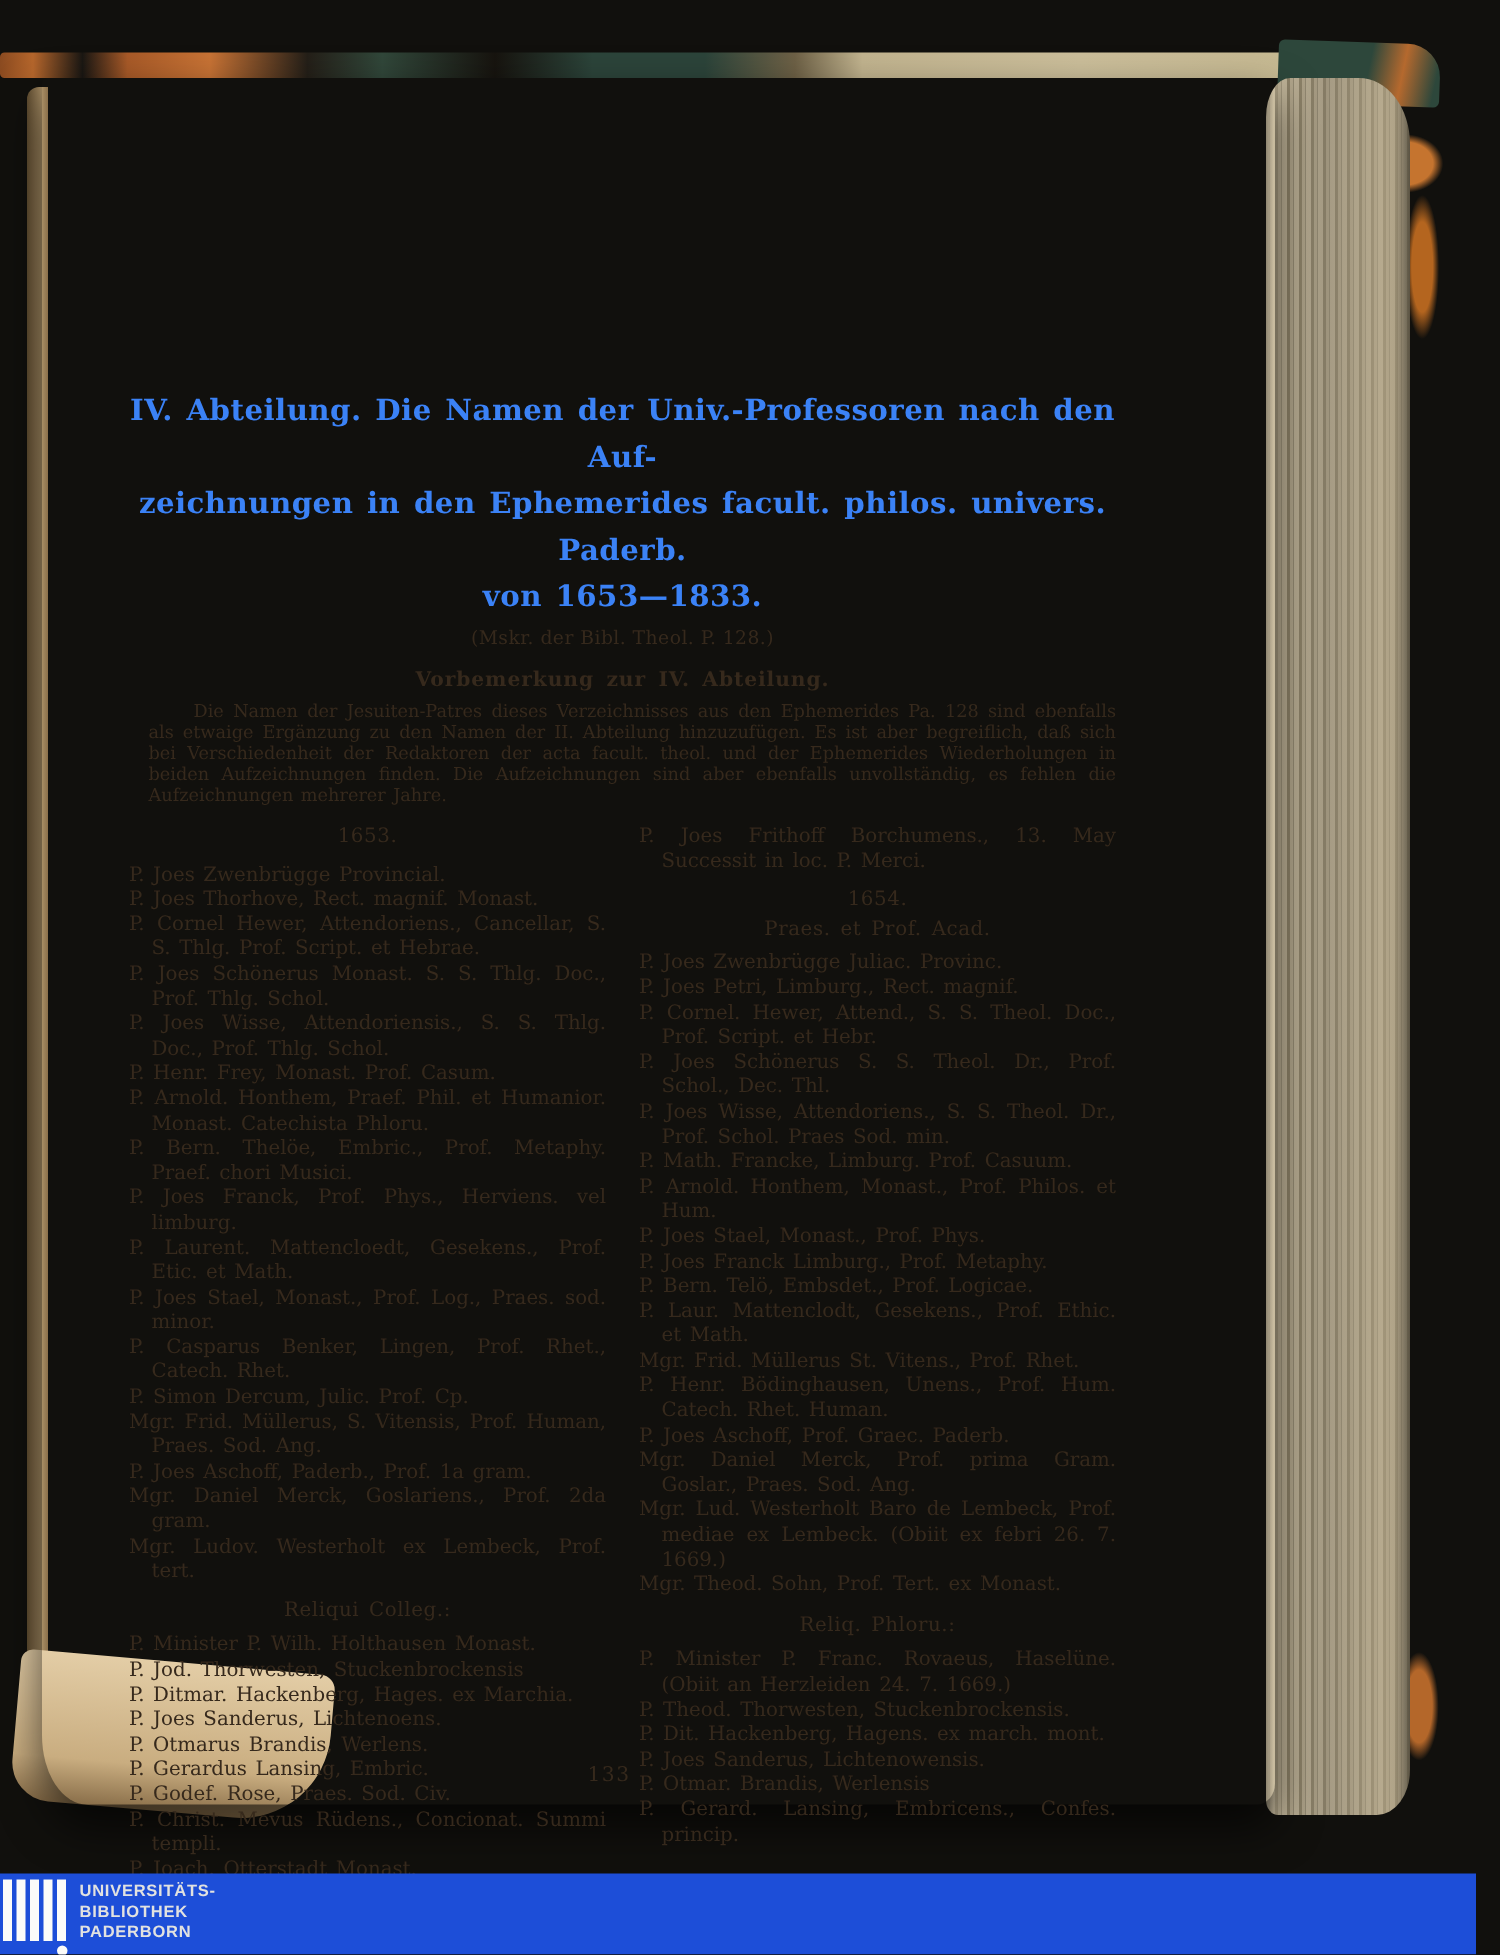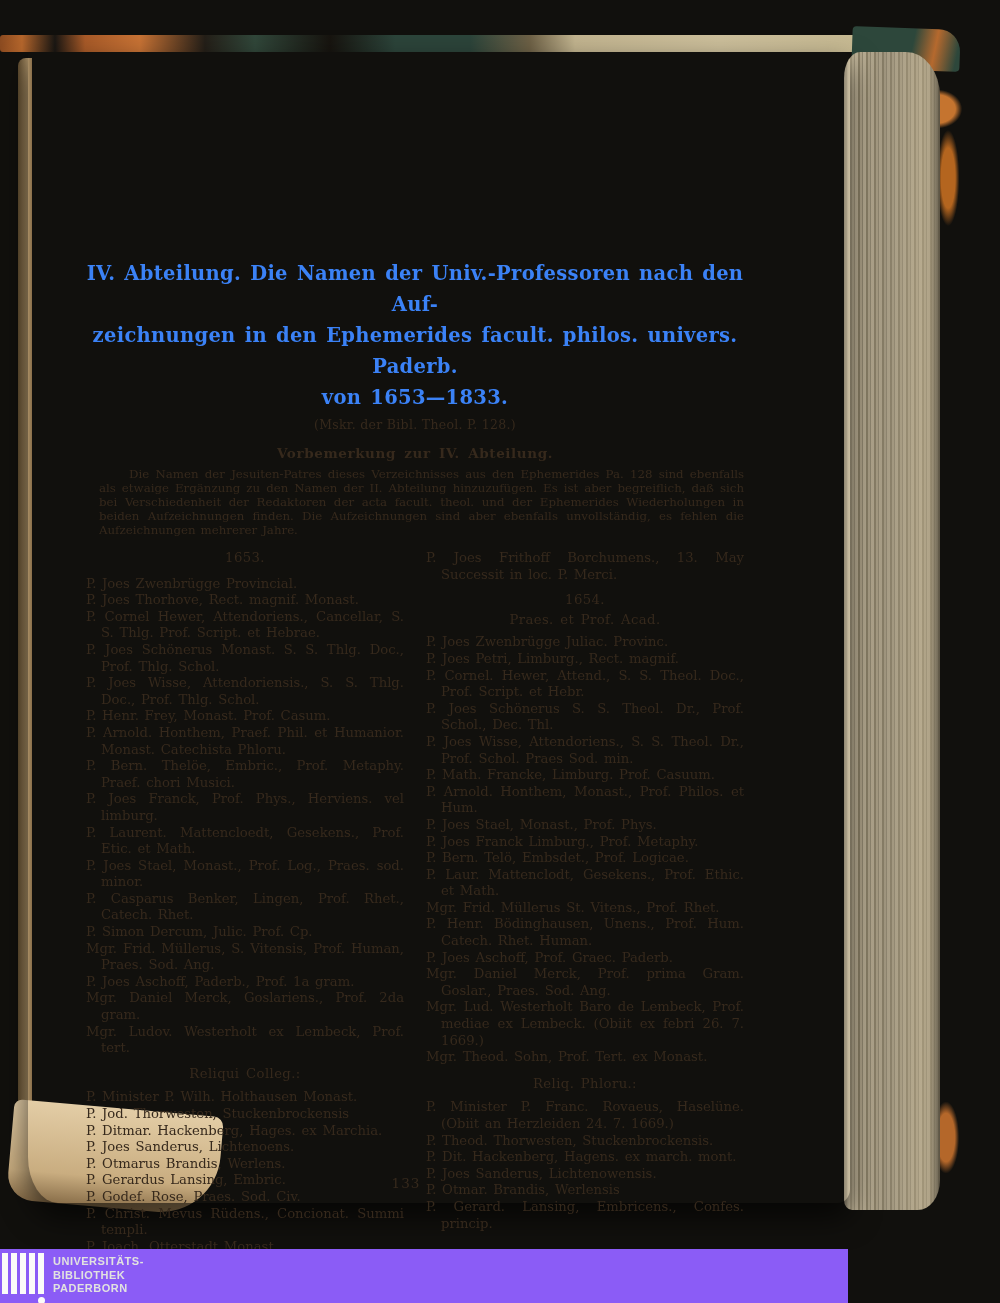--- a/index.html
+++ b/index.html
@@ -84,22 +84,22 @@
   .col-head{font-weight:normal;text-align:center;letter-spacing:.4px;word-spacing:2px;}
   .year-head-left{margin:0 0 9px 0;}
   .sub-head-left{margin:9px 0 7px 0;}
   .numerus{margin-top:9px;}
   .year-head-right{margin:9px 0 3px 0;}
   .section-head-right{margin:0 0 6px 0;}
   .sub-head-right{margin:10px 0 7px 0;}
   .page-number{position:absolute;left:338px;top:1096px;width:80px;text-align:center;font-size:13.5px;letter-spacing:1px;margin-top:27px;}
   
   .footer-bar{
-    position:absolute;left:0;top:1249px;width:848px;height:54px;z-index:5;
-    background:#8b5cf6;
+    position:absolute;left:0;top:1249px;width:984px;height:54px;z-index:5;
+    background:#1d4ed8;
   }
   .logo{position:absolute;left:2px;top:4px;width:48px;height:50px;}
   .logo .bar{position:absolute;top:0;width:6px;height:41px;background:#fbfbf9;}
   .logo .b1{left:0;} .logo .b2{left:9px;} .logo .b3{left:18px;} .logo .b4{left:27px;} .logo .b5{left:36px;}
   .logo .dot{position:absolute;left:36px;top:44px;width:7px;height:7px;border-radius:50%;background:#fbfbf9;}
   .logo-text{
     position:absolute;left:53px;top:6px;
     font-family:"Liberation Sans", sans-serif;font-weight:bold;
     font-size:11px;line-height:13.5px;letter-spacing:.5px;color:#e2e2e0;
   }

